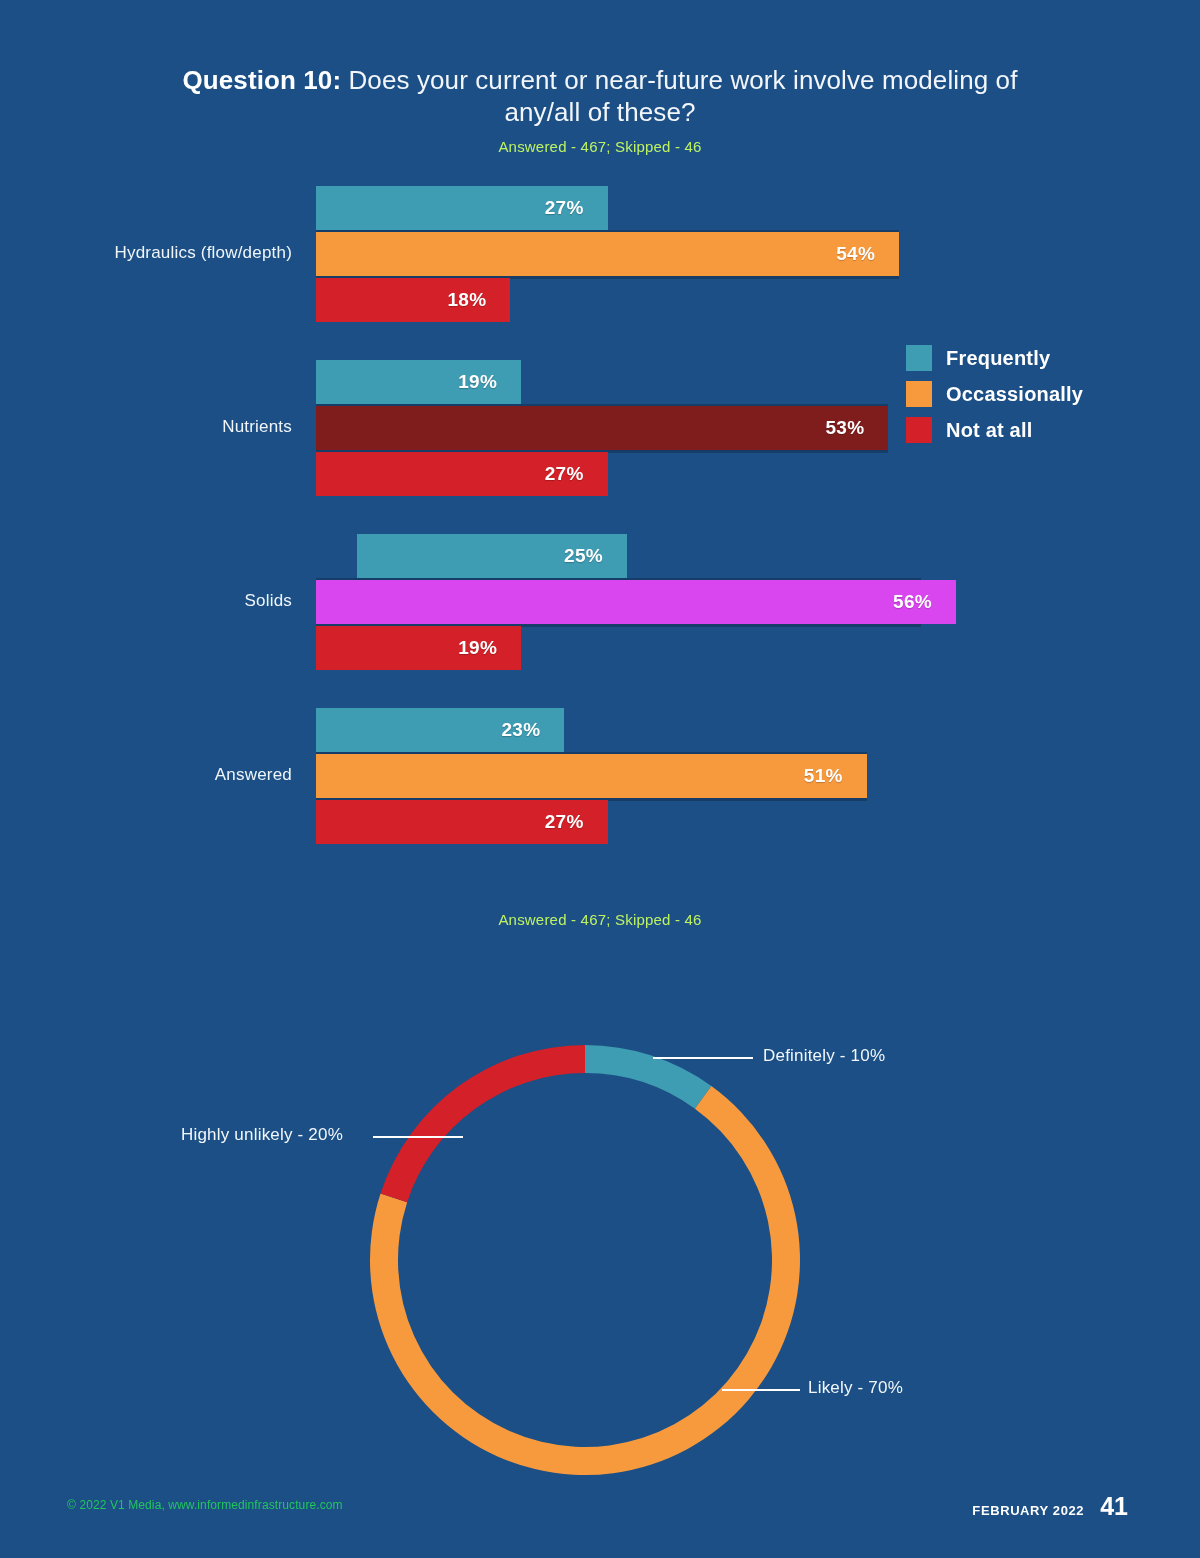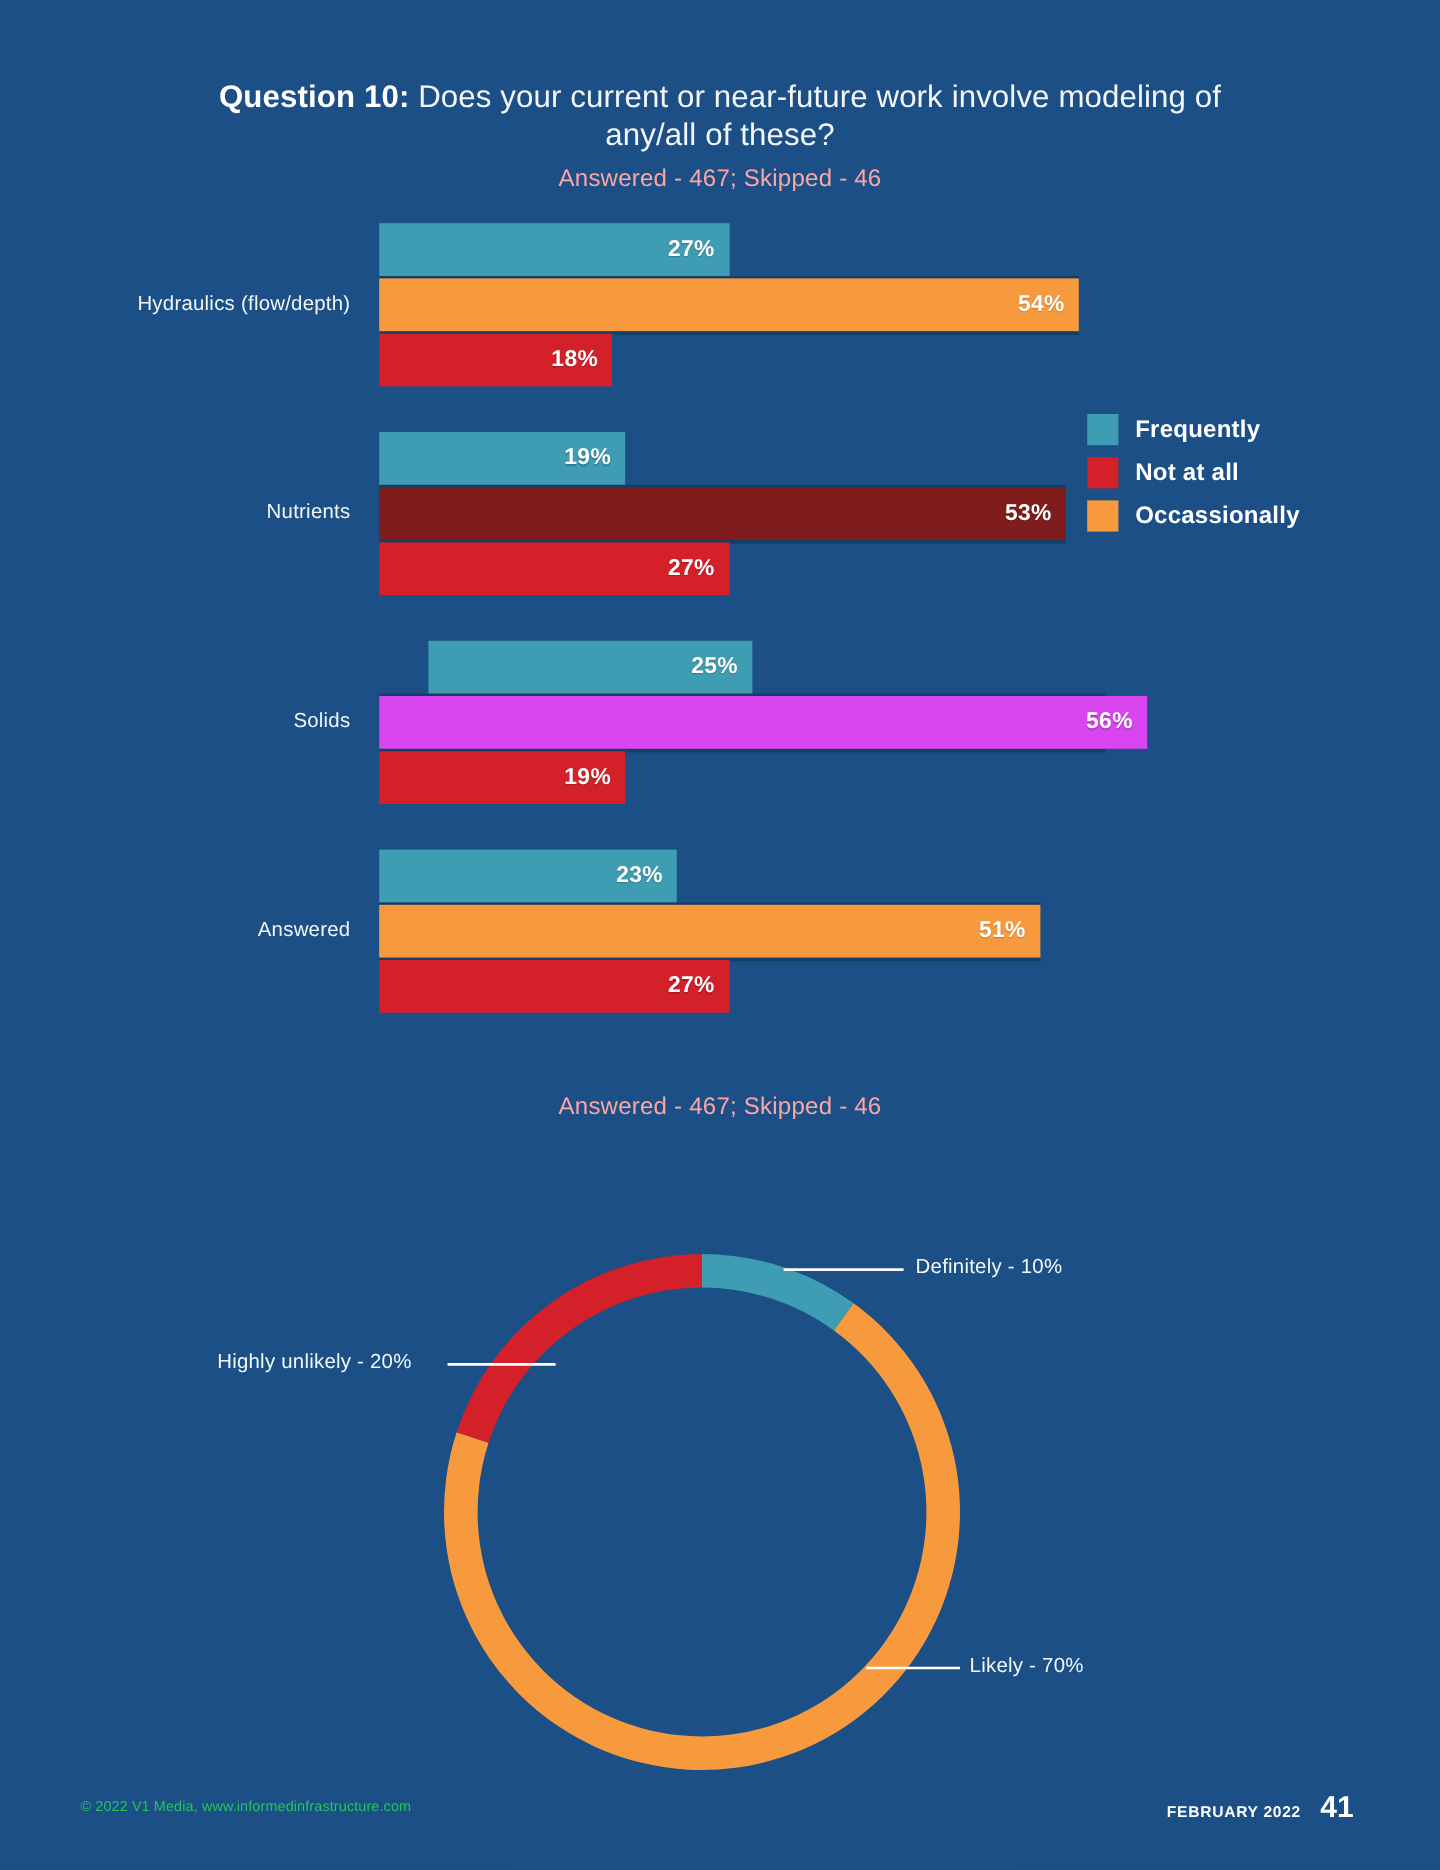--- a/index.html
+++ b/index.html
@@ -29,22 +29,22 @@
     line-height: 32px;
     font-weight: 400;
     color: #f2f6fa;
     letter-spacing: 0.1px;
   }
   .q-title .q-label {
     font-weight: 700;
     color: #ffffff;
   }
   .q-sub {
-    font-size: 20px;
-    color: #fca5a5;
+    font-size: 15px;
+    color: #bef264;
     margin-top: 10px;
     letter-spacing: 0.2px;
   }
 
   #q10-block { left: 150px; top: 64px; width: 900px; }
   #q11-block { left: 100px; top: 901px; width: 1000px; }
 
   
   #bar-chart {
     position: absolute;
@@ -69,21 +69,21 @@
     height: 44px;
     box-sizing: border-box;
     display: flex;
     align-items: center;
     justify-content: flex-end;
   }
   .bar .val {
     font-size: 19px;
     font-weight: 700;
     color: #ffffff;
-    padding-right: 12px;
+    padding-right: 24px;
     letter-spacing: 0.3px;
     text-shadow: 0 1px 1px rgba(0,0,0,0.22);
   }
   .bar.teal { background: #3e9cb3; }
   .bar.orange { background: #f79a3e; }
   .bar.red { background: #d42028; }
   .sep {
     position: absolute;
     left: 316px;
     height: 3px;
@@ -260,26 +260,26 @@
         </div>
       </div>
     </div>
 
   <div id="legend">
     <div class="legend-item">
       <span class="legend-swatch teal"></span>
       <span class="legend-text">Frequently</span>
     </div>
     <div class="legend-item">
+      <span class="legend-swatch orange"></span>
+      <span class="legend-text">Occassionally</span>
+    </div>
+    <div class="legend-item">
       <span class="legend-swatch red"></span>
       <span class="legend-text">Not at all</span>
-    </div>
-    <div class="legend-item">
-      <span class="legend-swatch orange"></span>
-      <span class="legend-text">Occassionally</span>
     </div>
   </div>
 
   <div class="q-block" id="q11-block">
     <div class="q-sub">Answered - 467;  Skipped - 46</div>
   </div>
 
   <div id="donut-chart">
     <svg id="donut-svg" width="1200" height="460" viewBox="0 0 1200 460">
         <path d="M 585 25 A 215 215 0 0 1 711.3738292428817 66.0613462093863 L 694.9158421786925 88.71382205188482 A 187 187 0 0 0 585 53 Z" fill="#3e9cb3"></path>

